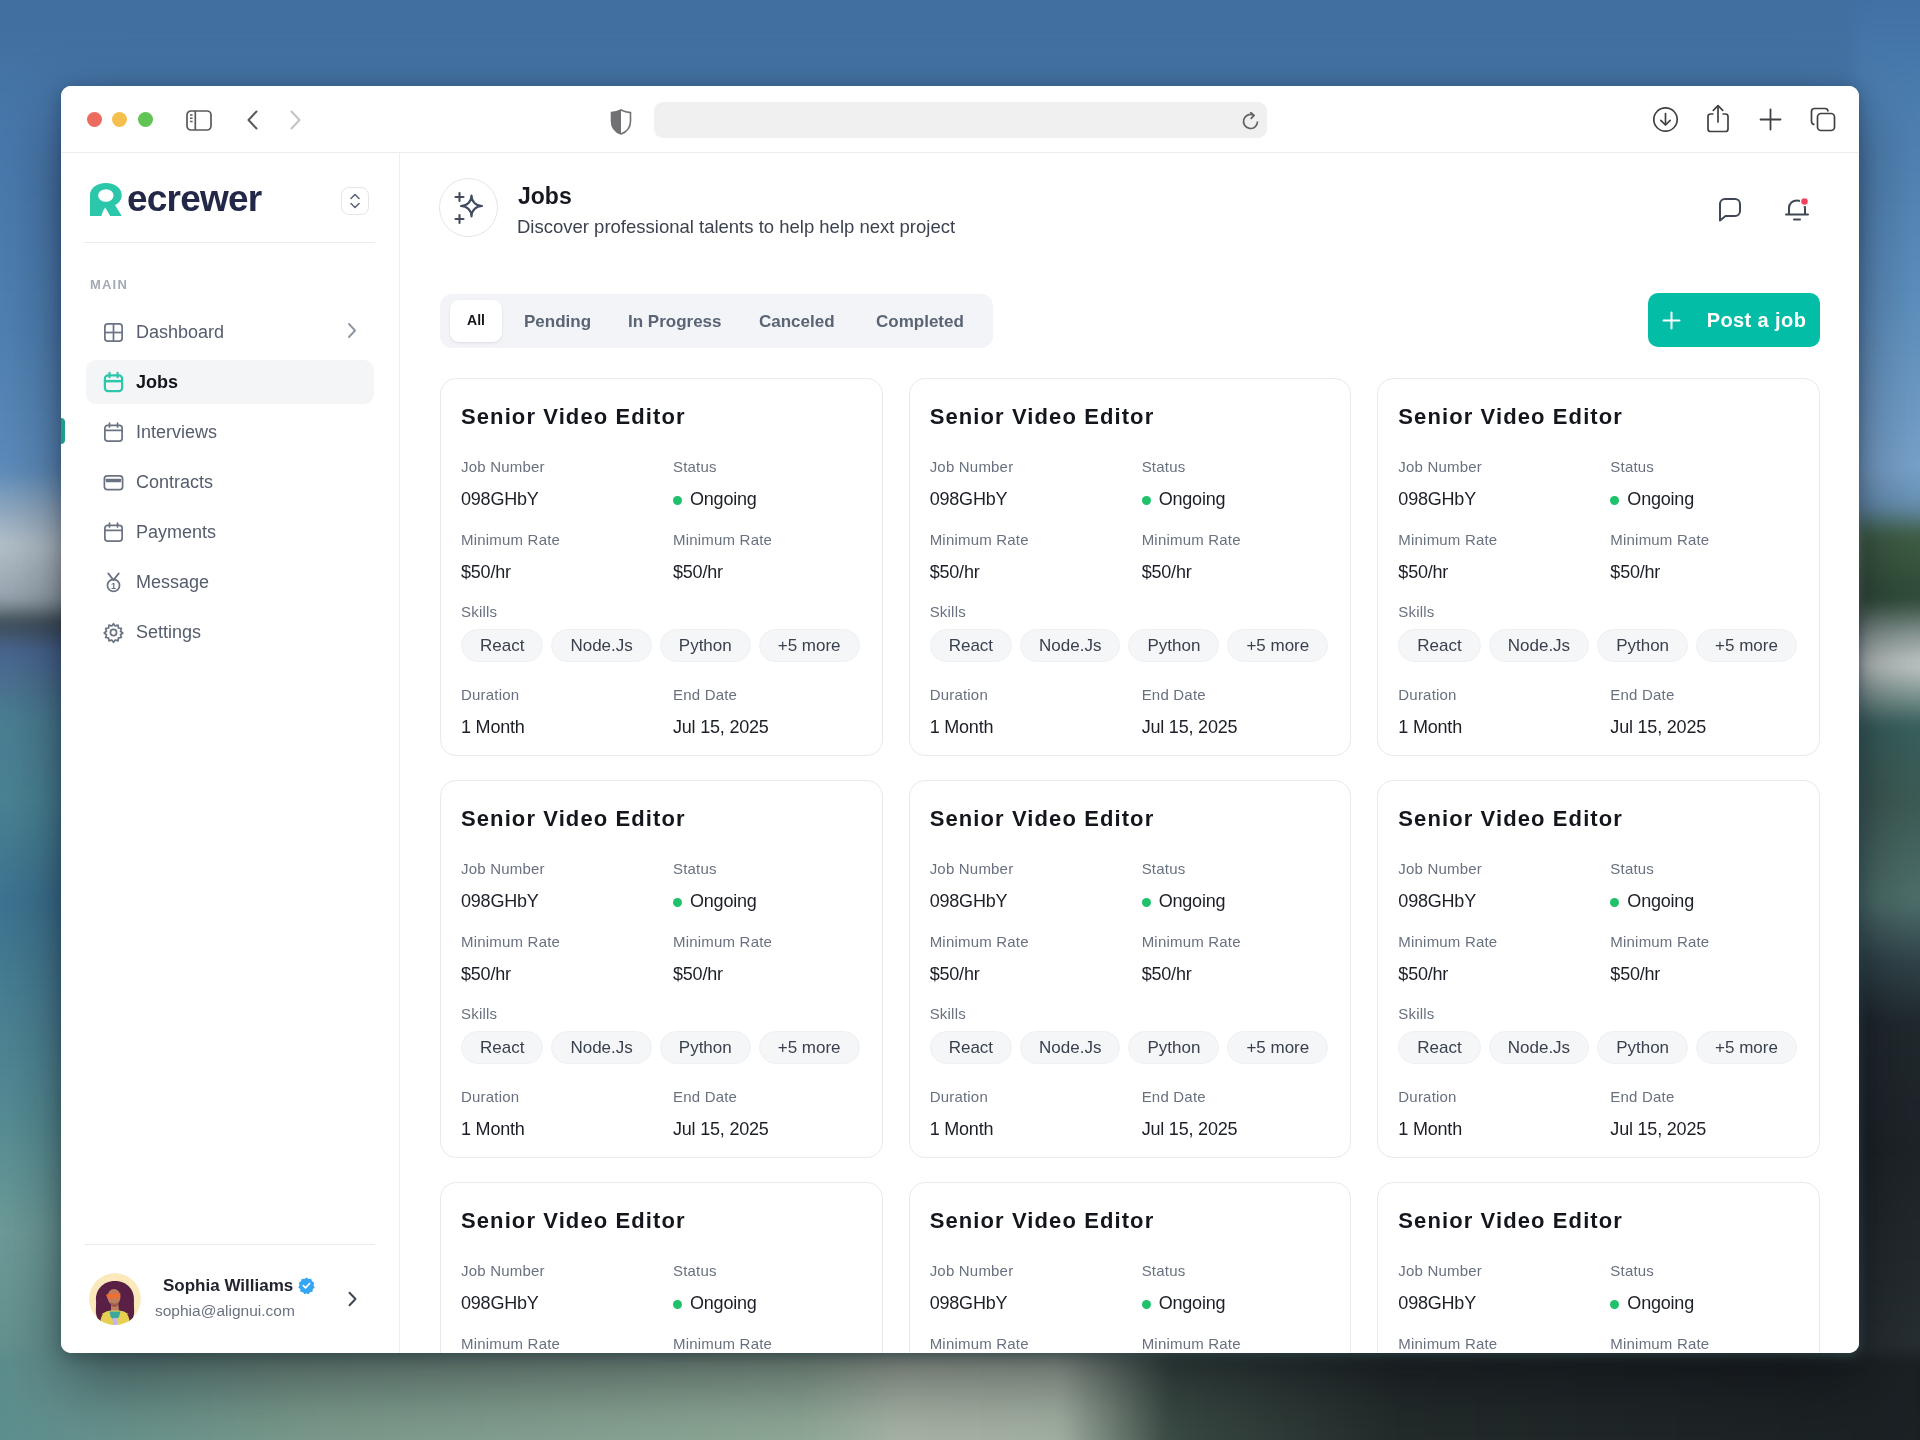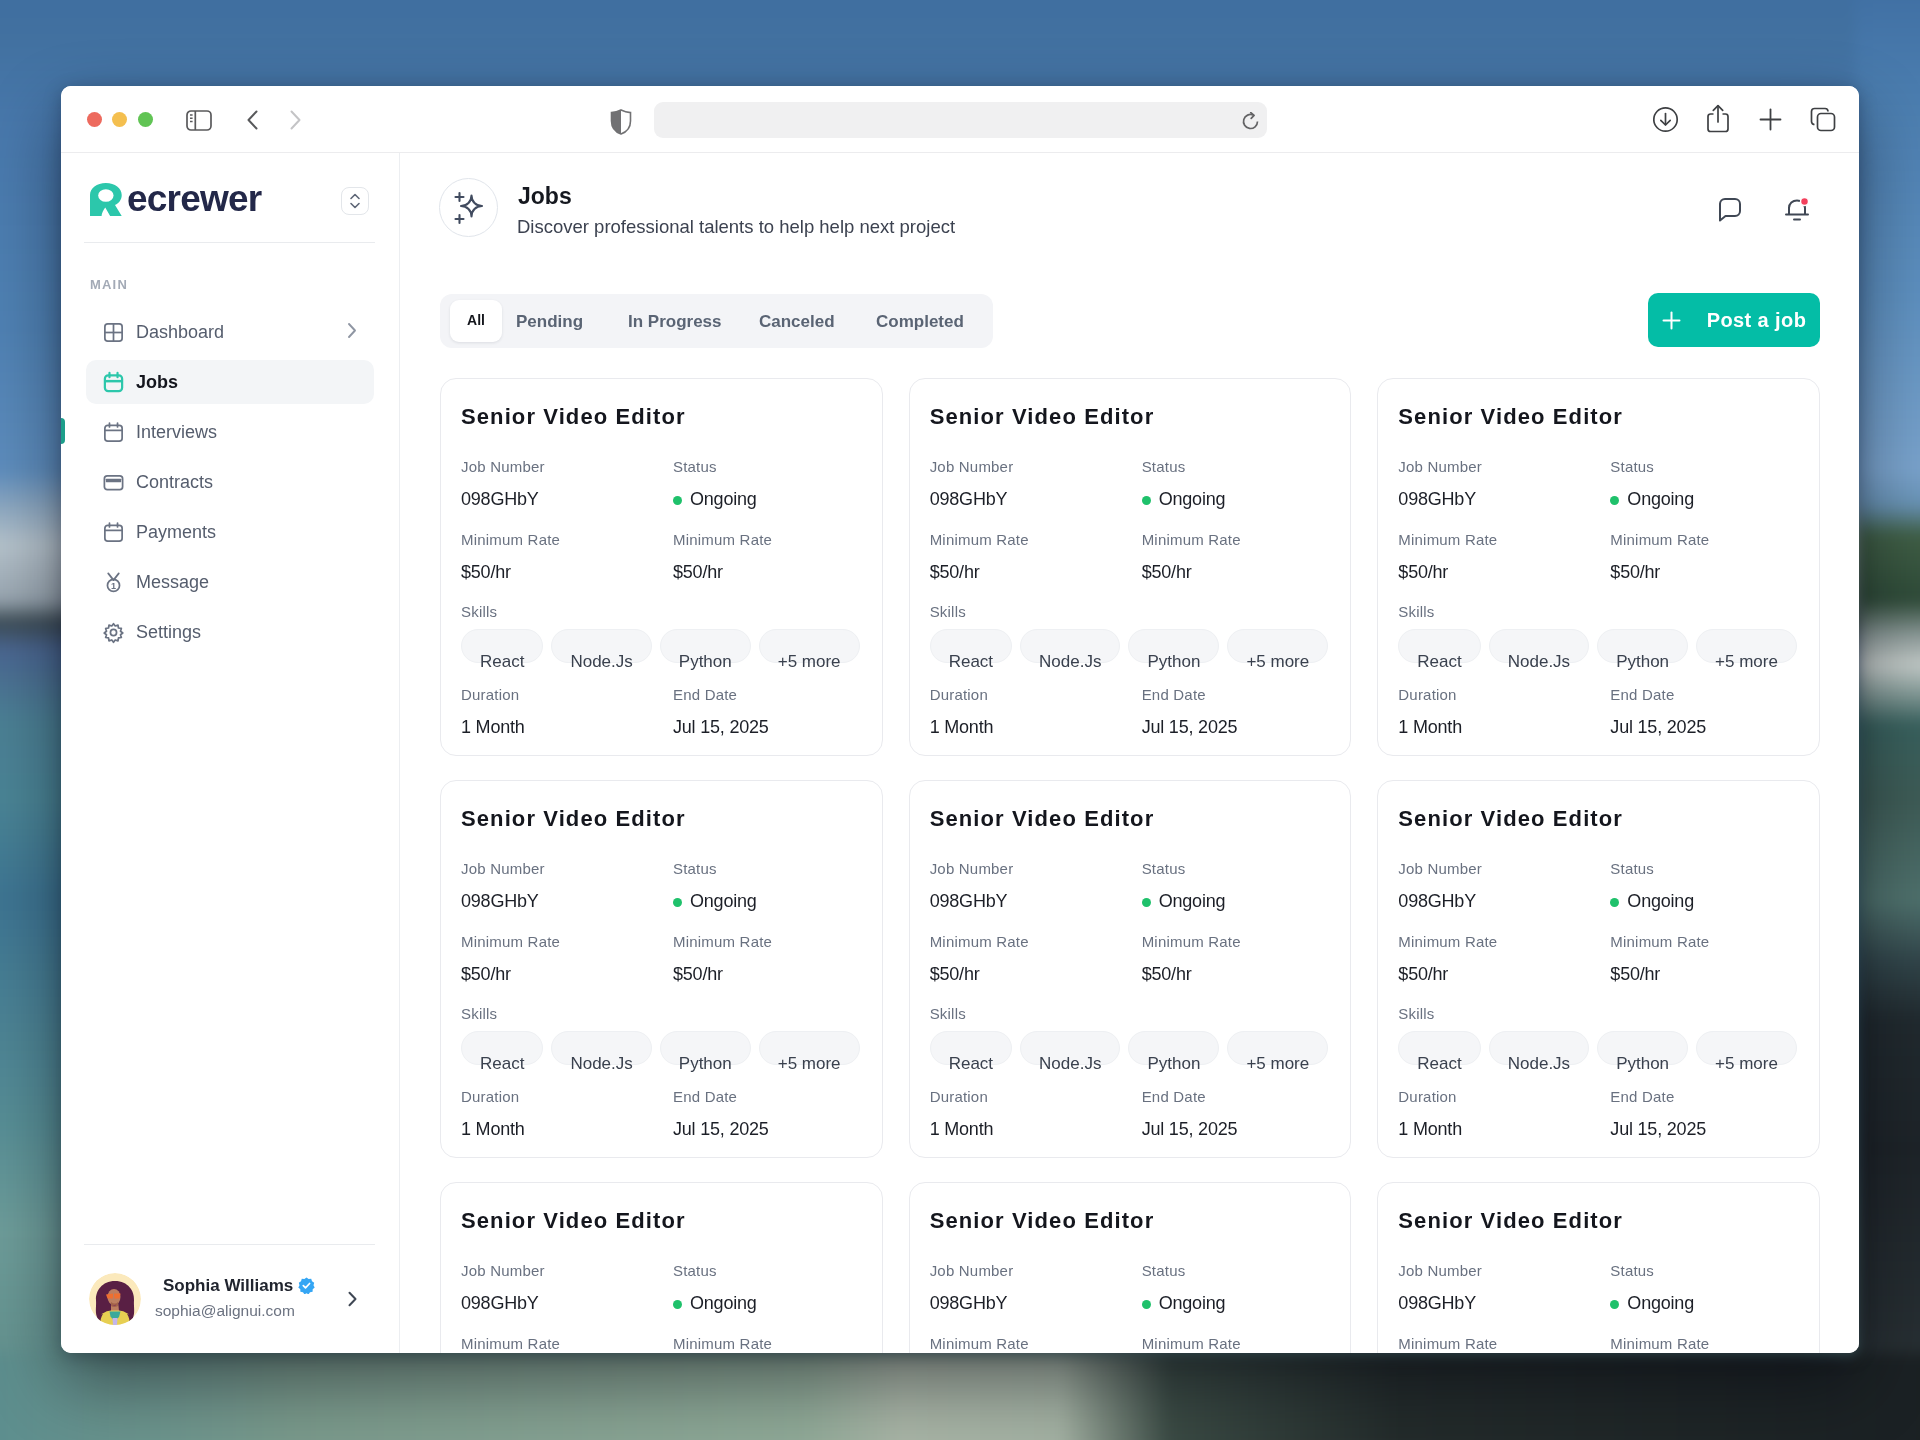--- a/index.html
+++ b/index.html
@@ -70,21 +70,21 @@
 .postbtn { position:absolute; left:1248px; top:140px; width:172px; height:54px; background:#04bda6; border-radius:10px; color:#fff; display:flex; align-items:center; justify-content:center; font-size:20px; font-weight:bold; letter-spacing:0.4px; gap:26px; }
 
 .grid { position:absolute; left:40px; top:225px; width:1380px; display:grid; grid-template-columns:repeat(3,1fr); column-gap:26px; row-gap:24px; }
 .card { background:#fff; border:1px solid #e9eaee; border-radius:16px; height:378px; position:relative; }
 .ct { position:absolute; left:20px; top:25px; font-size:22px; font-weight:bold; color:#14161d; letter-spacing:1.1px; }
 .lab { position:absolute; font-size:15px; color:#697180; letter-spacing:0.2px; }
 .val { position:absolute; font-size:18px; font-weight:500; color:#1c1f27; letter-spacing:-0.2px; }
 .c1 { left:20px; } .c2 { left:232px; }
 .gdot { width:9px; height:9px; background:#1fc16b; border-radius:50%; display:inline-block; margin-right:8px; }
 .chips { position:absolute; left:20px; top:250px; display:flex; gap:8px; }
-.chip { height:33px; line-height:31px; padding:16px 18px; background:#f5f6f8; border:1px solid #eef0f3; border-radius:17px; font-size:17px; font-weight:500; color:#3a414e; }
+.chip { height:33px; line-height:31px; padding:0 18px; background:#f5f6f8; border:1px solid #eef0f3; border-radius:17px; font-size:17px; font-weight:500; color:#3a414e; }
 </style>
 </head>
 <body>
 <div class="bg">
   <div class="base"></div>
     <div class="stripR"></div>
     <div class="bandB"></div>
 </div>
 
 <div class="win">
@@ -259,21 +259,21 @@
             <path d="M3 8 C3 5.2 5.2 3 8 3 H18 C20.8 3 23 5.2 23 8 V15 C23 17.8 20.8 20 18 20 H8.5 L3 24.5 Z" stroke-linejoin="round"></path>
           </svg>
       <svg class="hic" style="left:1383px;" width="28" height="28" viewBox="0 0 28 28" fill="none" stroke="#3f4754" stroke-width="2">
             <path d="M6 18 V12 C6 7.6 9.6 4.5 14 4.5 C18.4 4.5 22 7.6 22 12 V18" stroke-linecap="round"></path>
             <line x1="3" y1="18.5" x2="25" y2="18.5" stroke-linecap="round"></line>
             <line x1="11" y1="23.5" x2="17" y2="23.5" stroke-linecap="round"></line>
             <circle cx="21.5" cy="5.5" r="4" fill="#f3405c" stroke="#fff" stroke-width="1.5"></circle>
           </svg>
       <div class="tabs">
         <span class="pill">All</span>
-        <span class="tab" style="left:76px;">Pending</span>
+        <span class="tab" style="left:84px;">Pending</span>
         <span class="tab" style="left:188px;">In Progress</span>
         <span class="tab" style="left:319px;">Canceled</span>
         <span class="tab" style="left:436px;">Completed</span>
       </div>
       <div class="postbtn">
         <svg width="19" height="19" viewBox="0 0 19 19" stroke="#fff" stroke-width="2" stroke-linecap="round">
               <line x1="9.5" y1="1.5" x2="9.5" y2="17.5"></line>
               <line x1="1.5" y1="9.5" x2="17.5" y2="9.5"></line>
             </svg>
         <span>Post a job</span>

